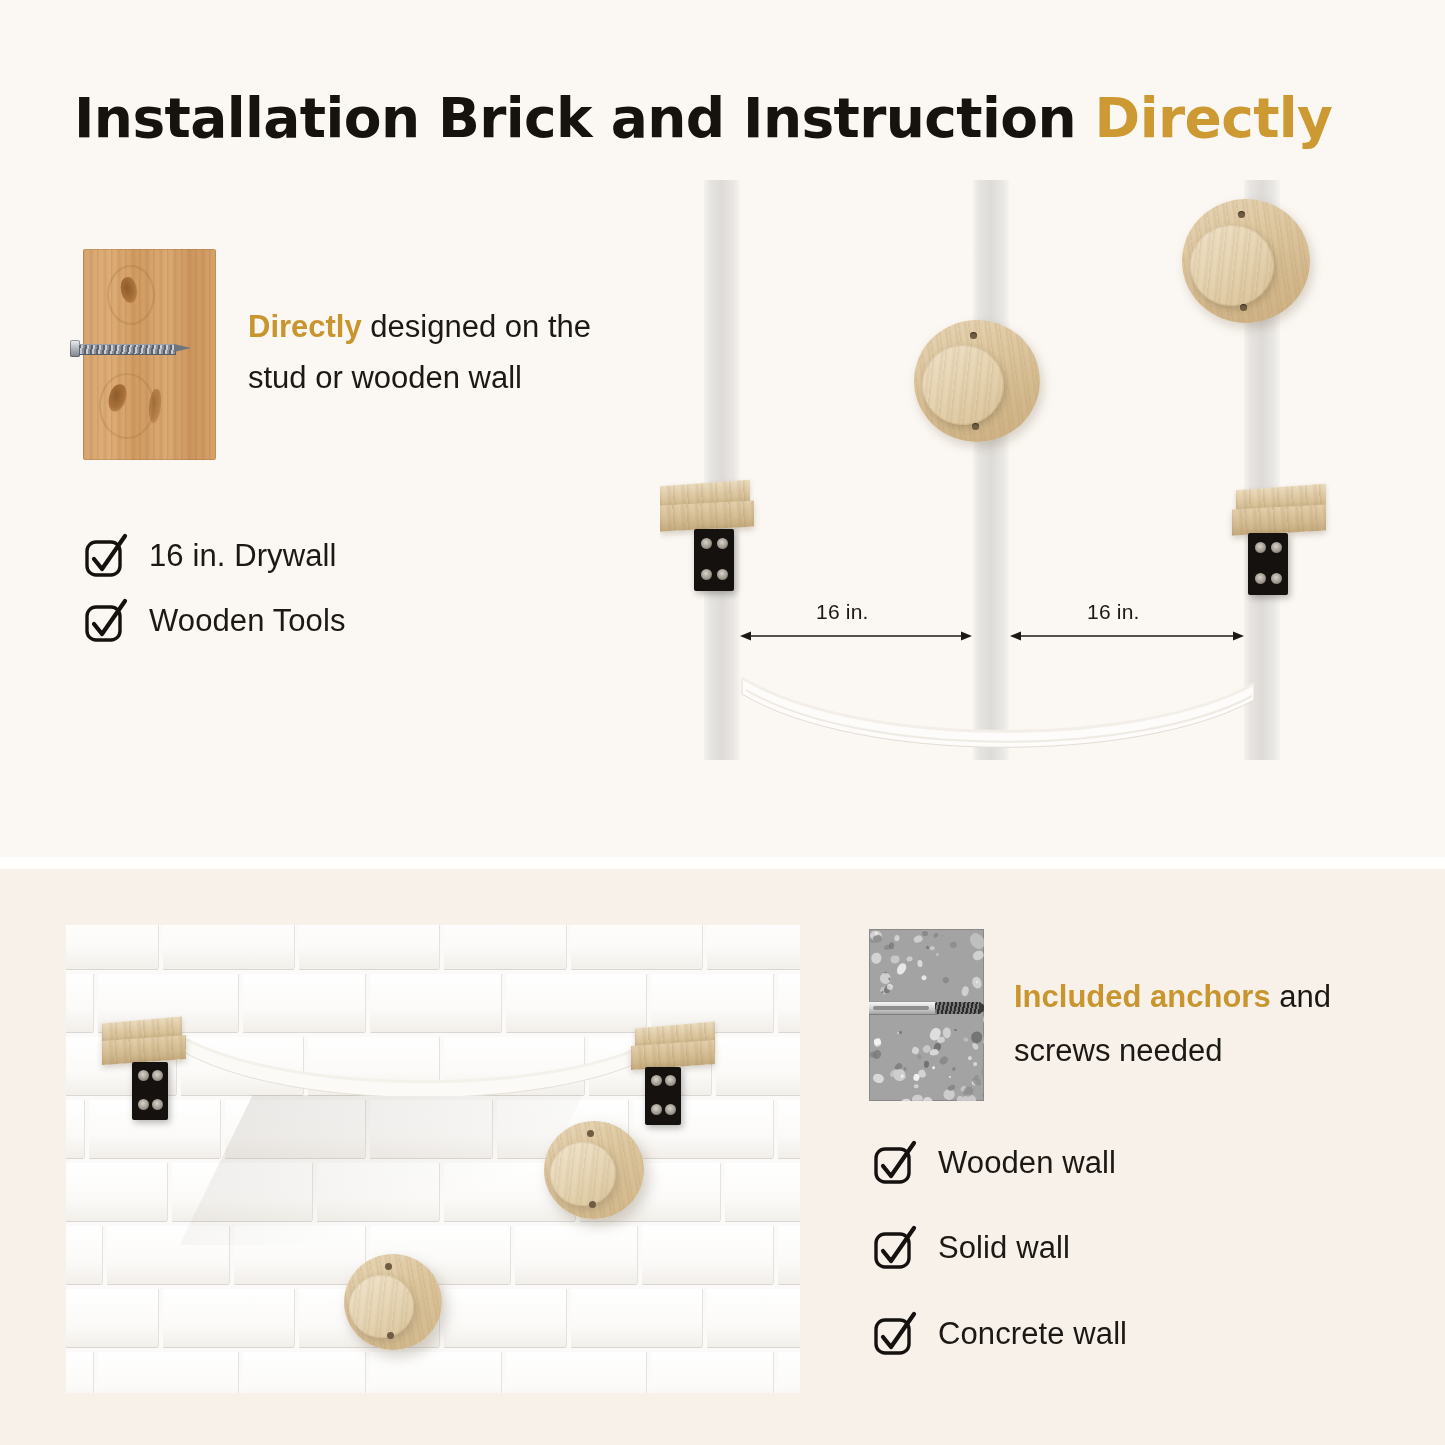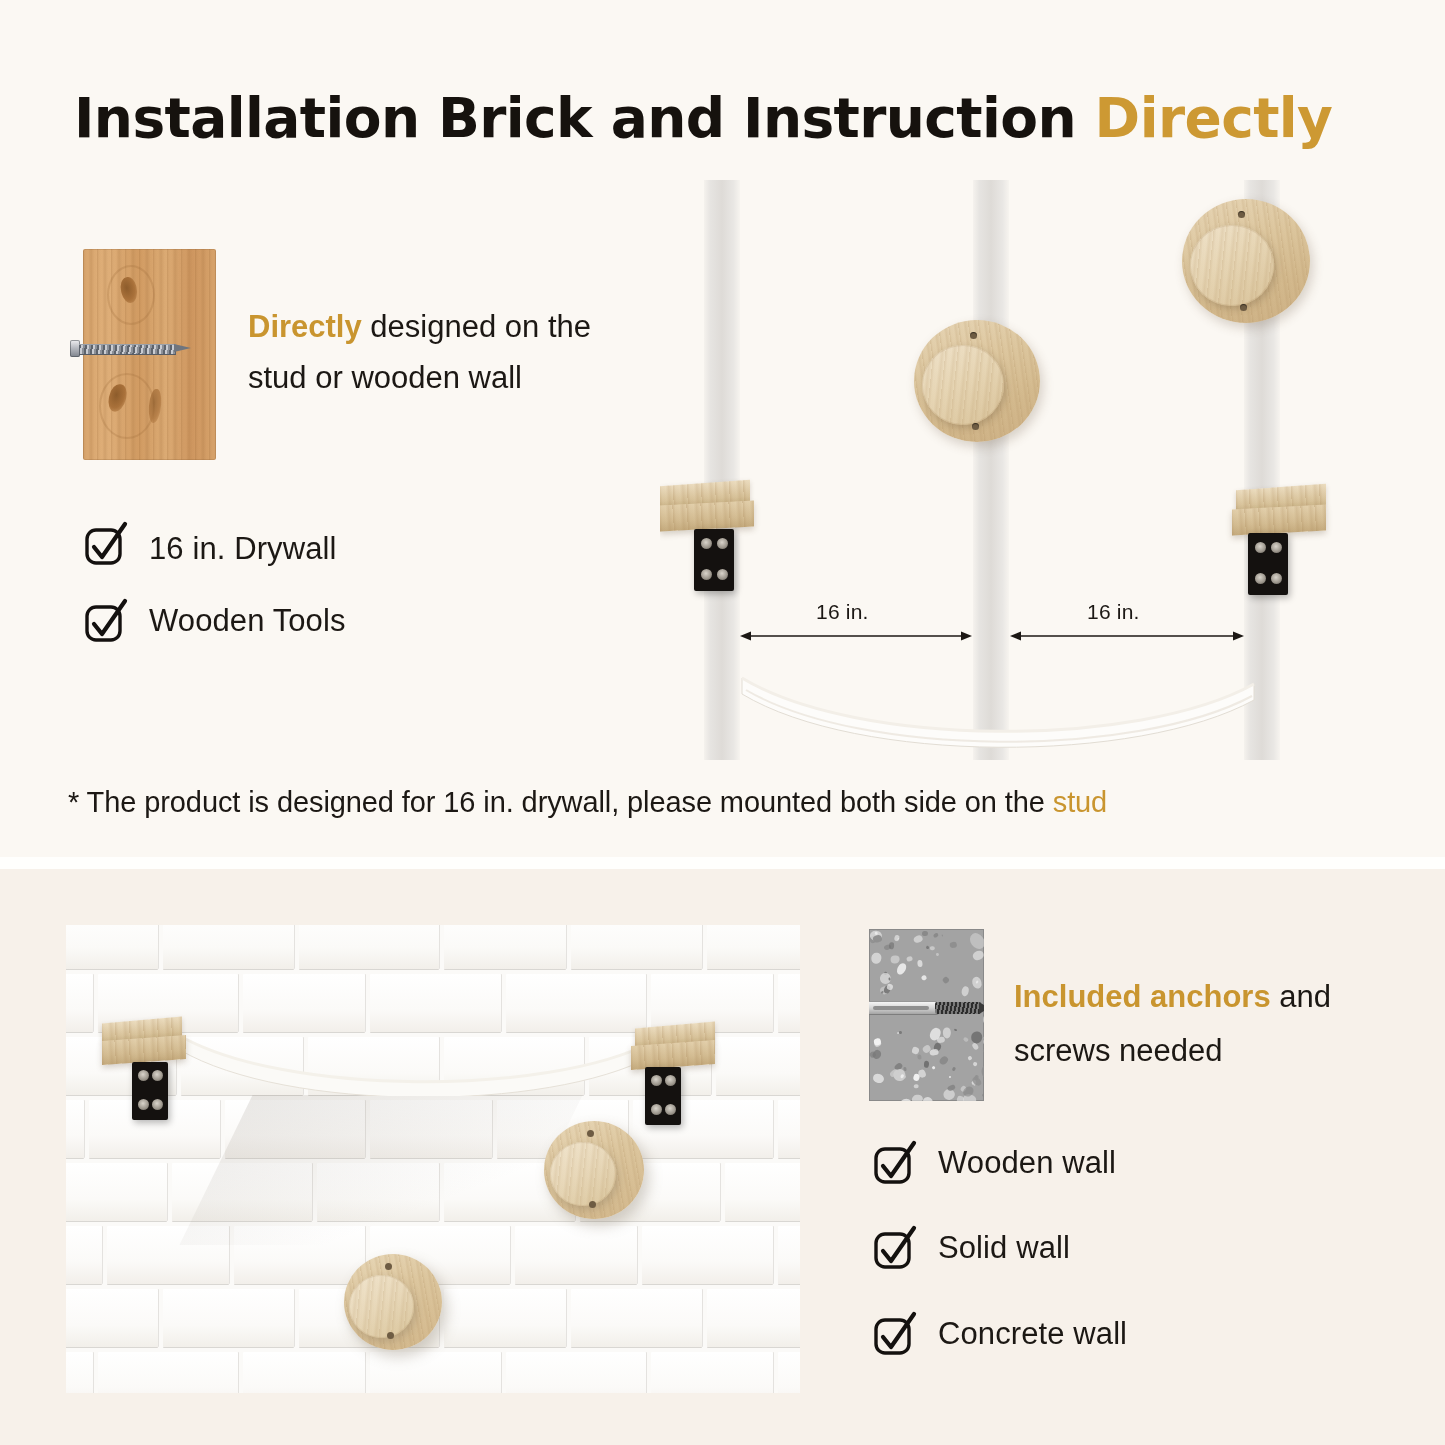--- a/index.html
+++ b/index.html
@@ -147,21 +147,21 @@
   }
   .check-item .cbox svg { display: block; }
   .check-item .clabel {
     font-size: 31px;
     color: #1c1814;
     white-space: nowrap;
     letter-spacing: 0.1px;
   }
 
   
-  .chk-drywall { left: 83px; top: 520px; align-items: flex-end; }
+  .chk-drywall { left: 83px; top: 532px; }
   .chk-wooden  { left: 83px; top: 597px; }
   
   .chk-brick    { left: 872px; top: 1139px; }
   .chk-solid    { left: 872px; top: 1224px; }
   .chk-concrete { left: 872px; top: 1310px; }
 
   
   .footnote {
     position: absolute;
     left: 68px; top: 786px;
@@ -538,21 +538,20 @@
     <div class="dim" style="left:350px; top:420px; width:234px; height:50px;">
       <div class="dlabel" style="left:77px; top:0px;">16 in.</div>
       <svg style="position:absolute; left:0; top:28px;" width="234" height="16" viewBox="0 0 234 16">
         <line x1="8" y1="8" x2="226" y2="8" stroke="#1c1814" stroke-width="1.6"></line>
         <path d="M0 8 L11 3.4 L11 12.6 Z" fill="#1c1814"></path>
         <path d="M234 8 L223 3.4 L223 12.6 Z" fill="#1c1814"></path>
       </svg>
     </div>
   </div>
 
-  <div class="footnote"><span>* The product is designed for 16 in. drywall, please mounted both side on the </span><span class="gold">stud</span></div>
 
   <div class="section-divider"></div>
 
   <div class="section-bottom"></div>
 
   <div class="brick-photo">
     <div class="bricks" id="brick-layer">
         <div class="brick" style="left: -30px; top: -14px; width: 122px; height: 58px;"></div>
         <div class="brick" style="left: 97px; top: -14px; width: 131px; height: 58px;"></div>
         <div class="brick" style="left: 233px; top: -14px; width: 140px; height: 58px;"></div>

